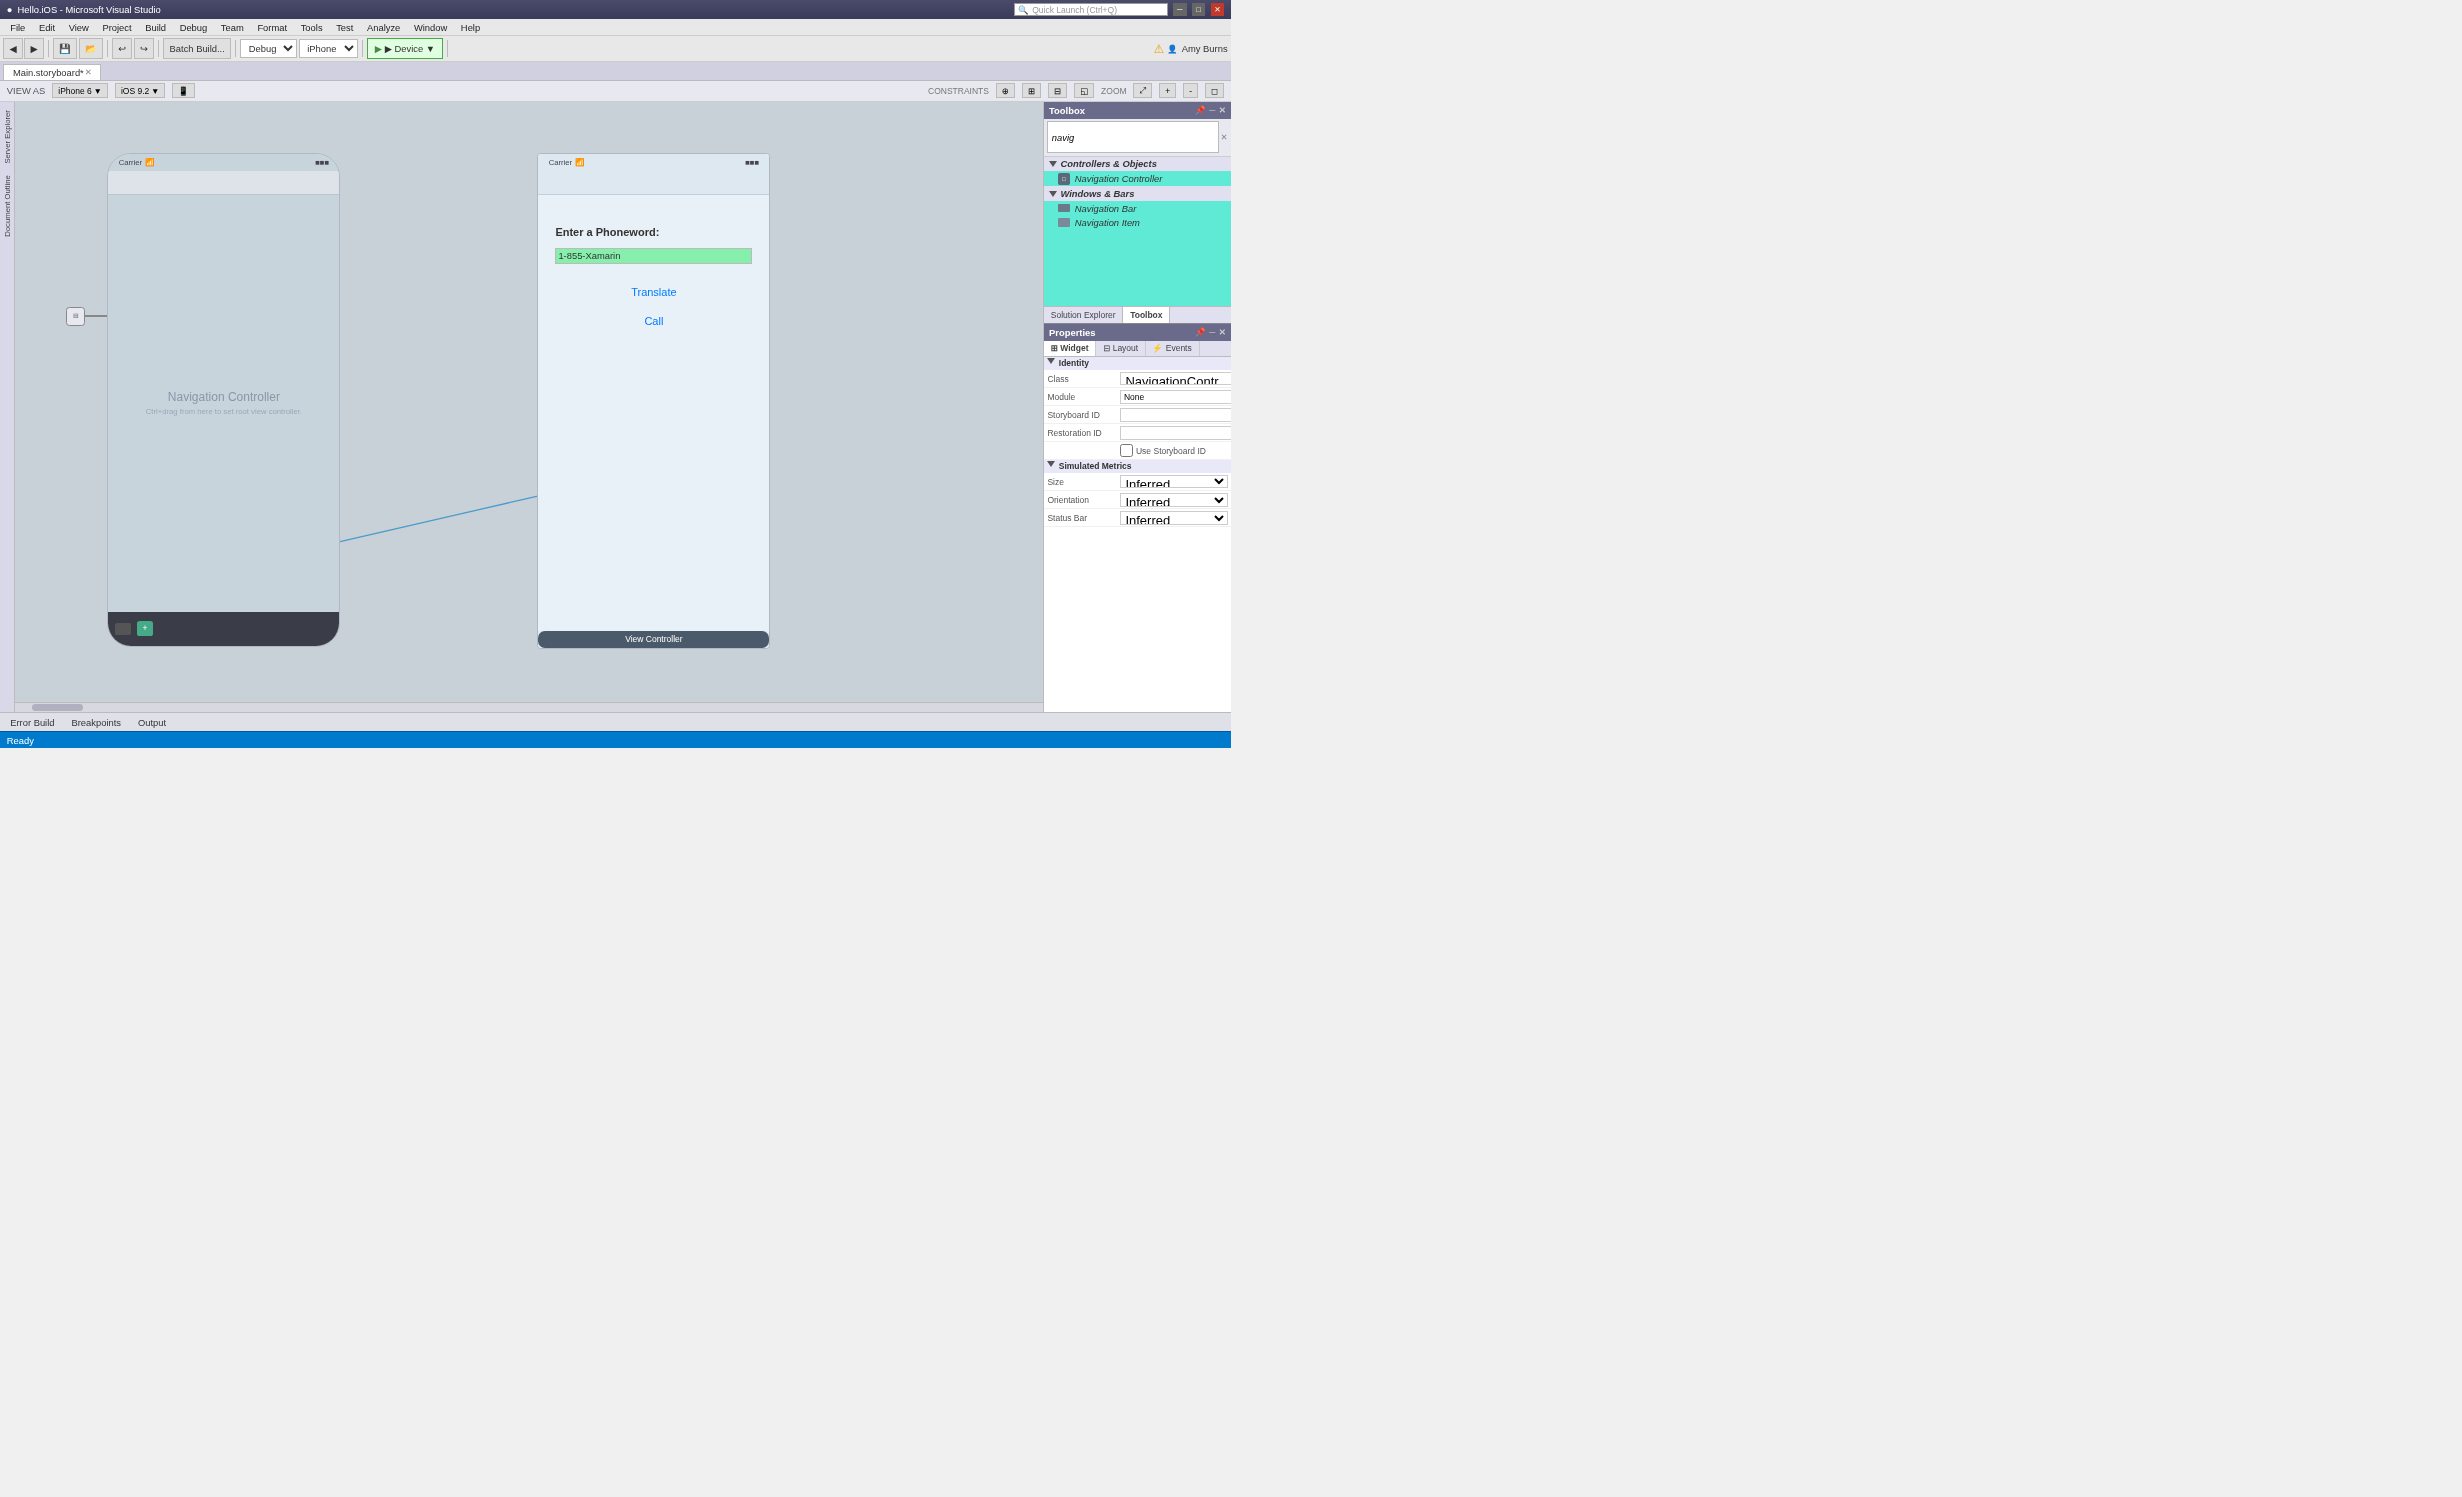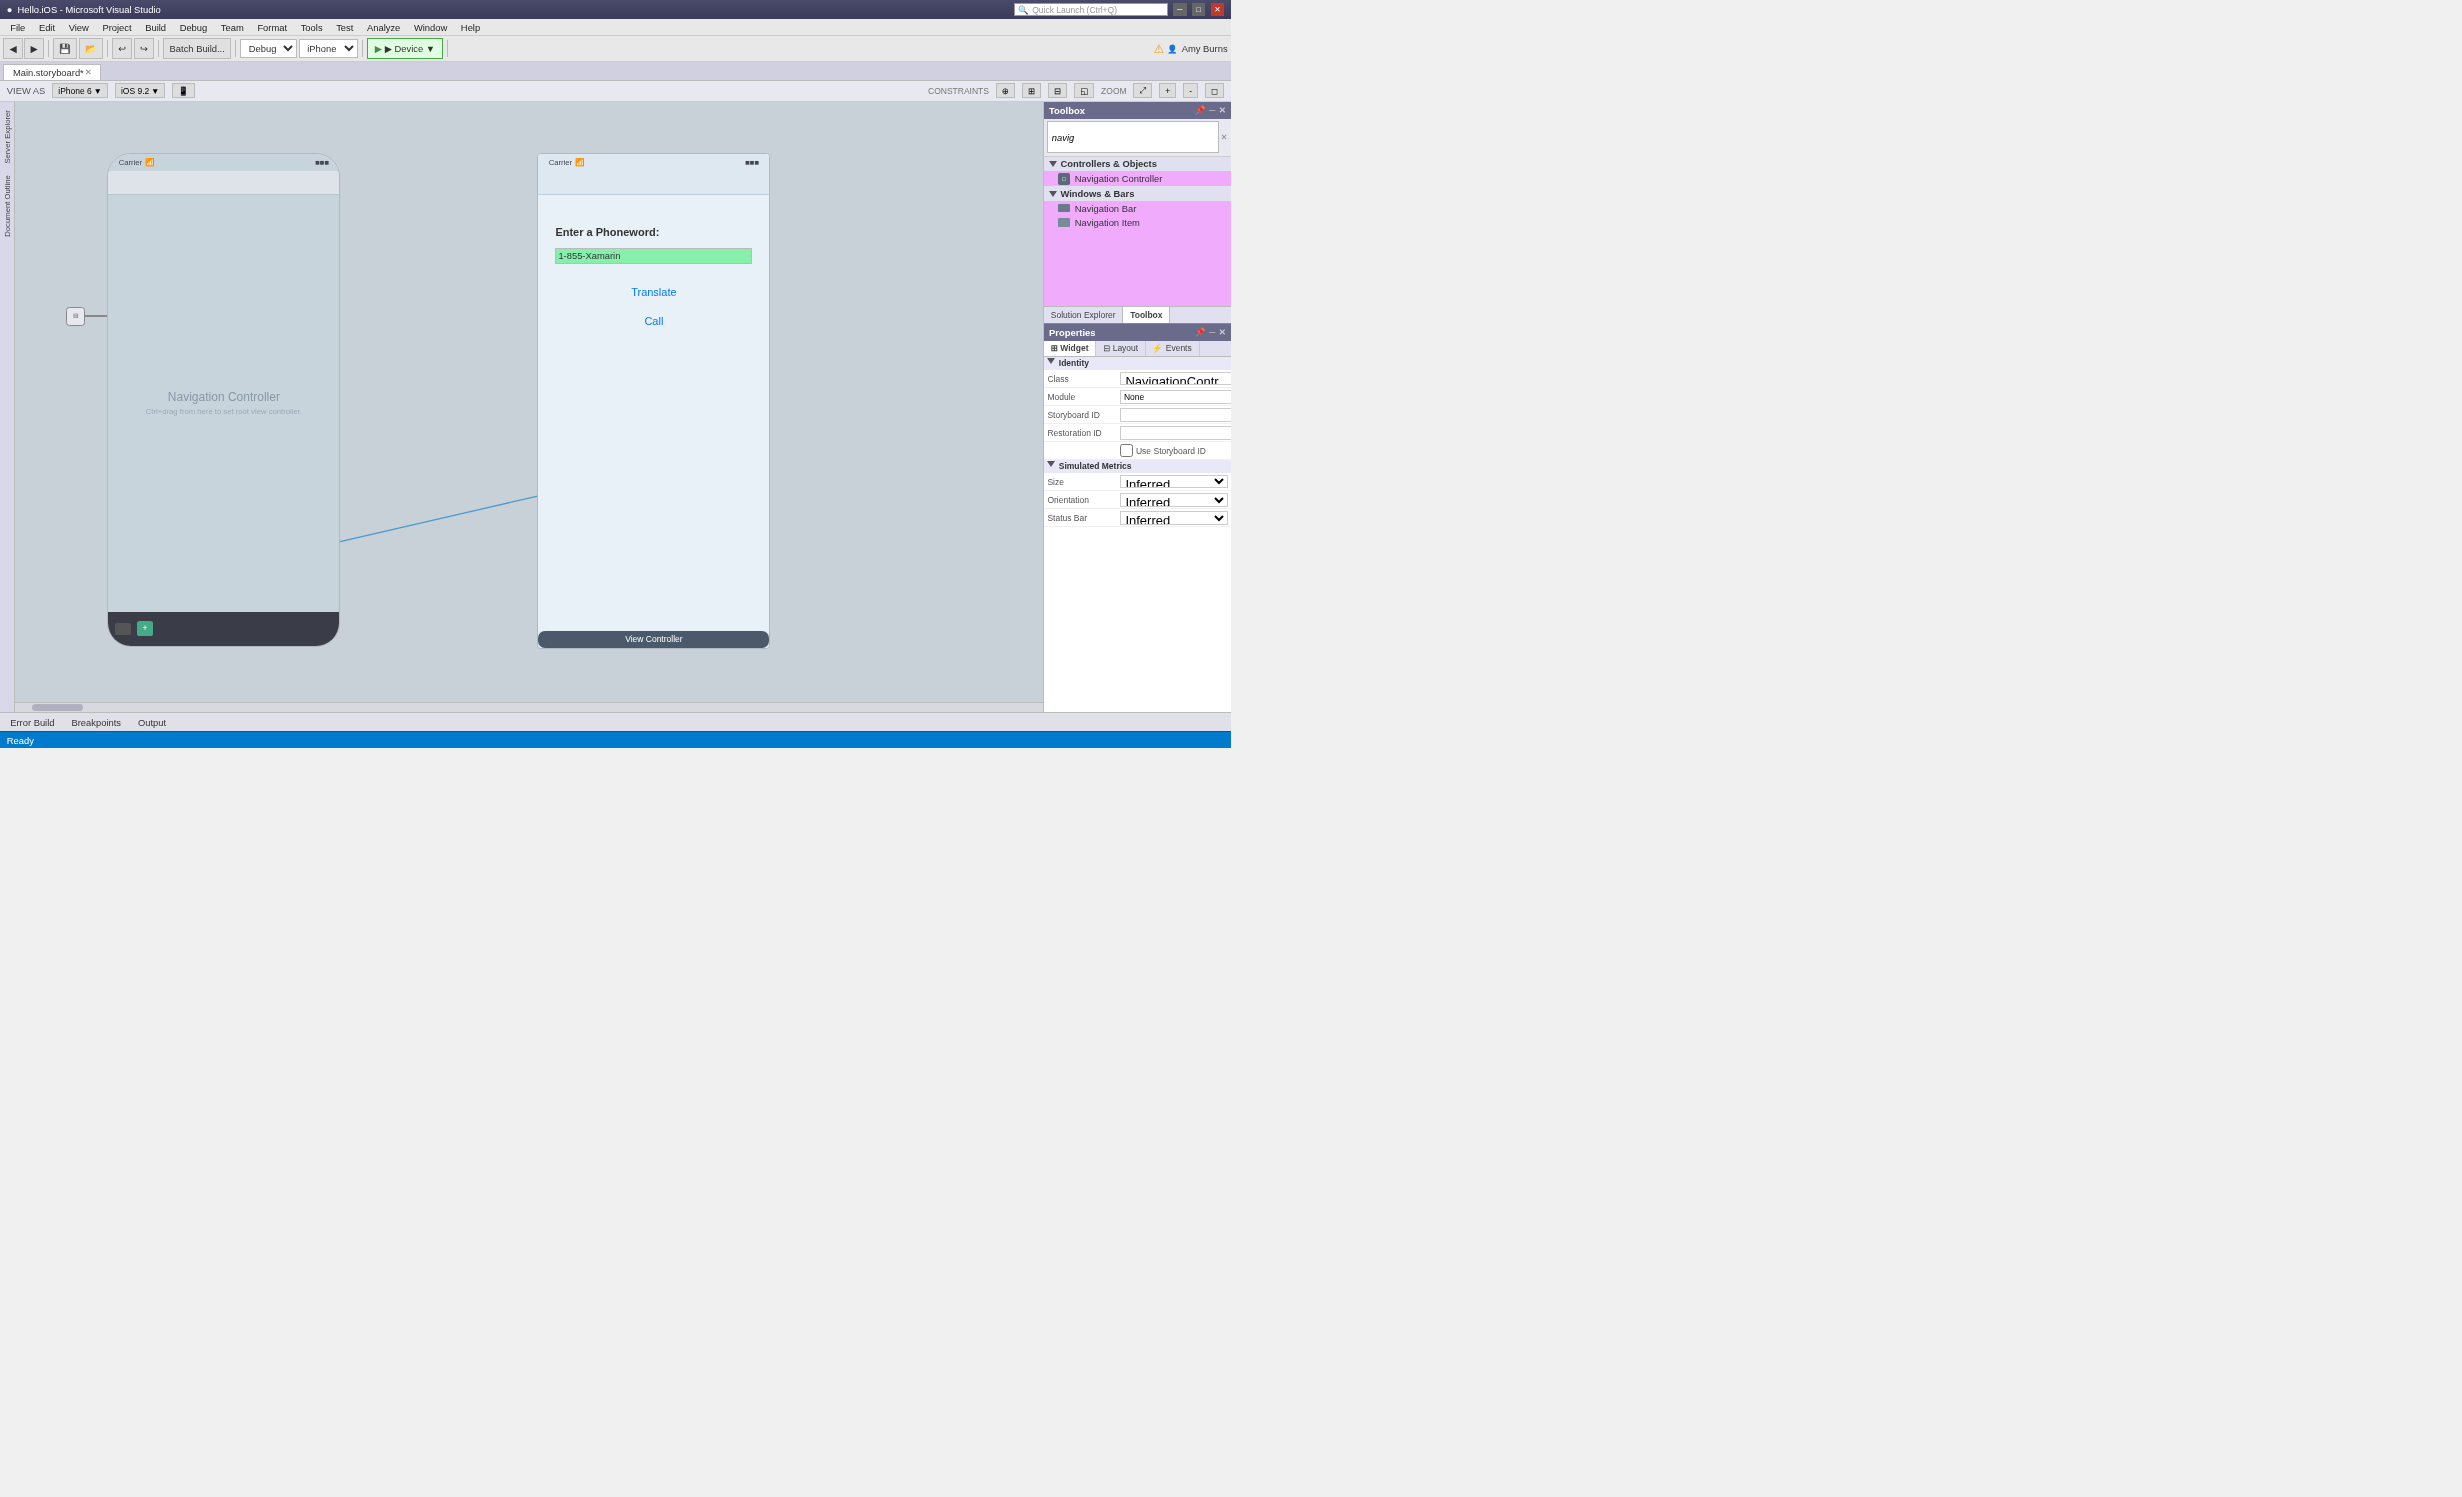--- a/index.html
+++ b/index.html
@@ -195,21 +195,22 @@
       border: 0.9px solid #bbb;
       font-size: 9.4px;
       padding: 0 3.4px;
     }
     .toolbox-search .clear-btn { cursor: pointer; color: #888; margin-left: 1.7px; font-size: 8.5px; }
 
     
     .toolbox-content {
       flex: 1;
       overflow-y: auto;
-      background: #f0abfc;
+      background: #5eead4;
+      font-style: italic;
     }
     .toolbox-section-header {
       background: #e0e0f0;
       padding: 1.7px 5.1px;
       font-size: 9.4px;
       font-weight: bold;
       color: #333;
       display: flex;
       align-items: center;
       gap: 3.4px;

